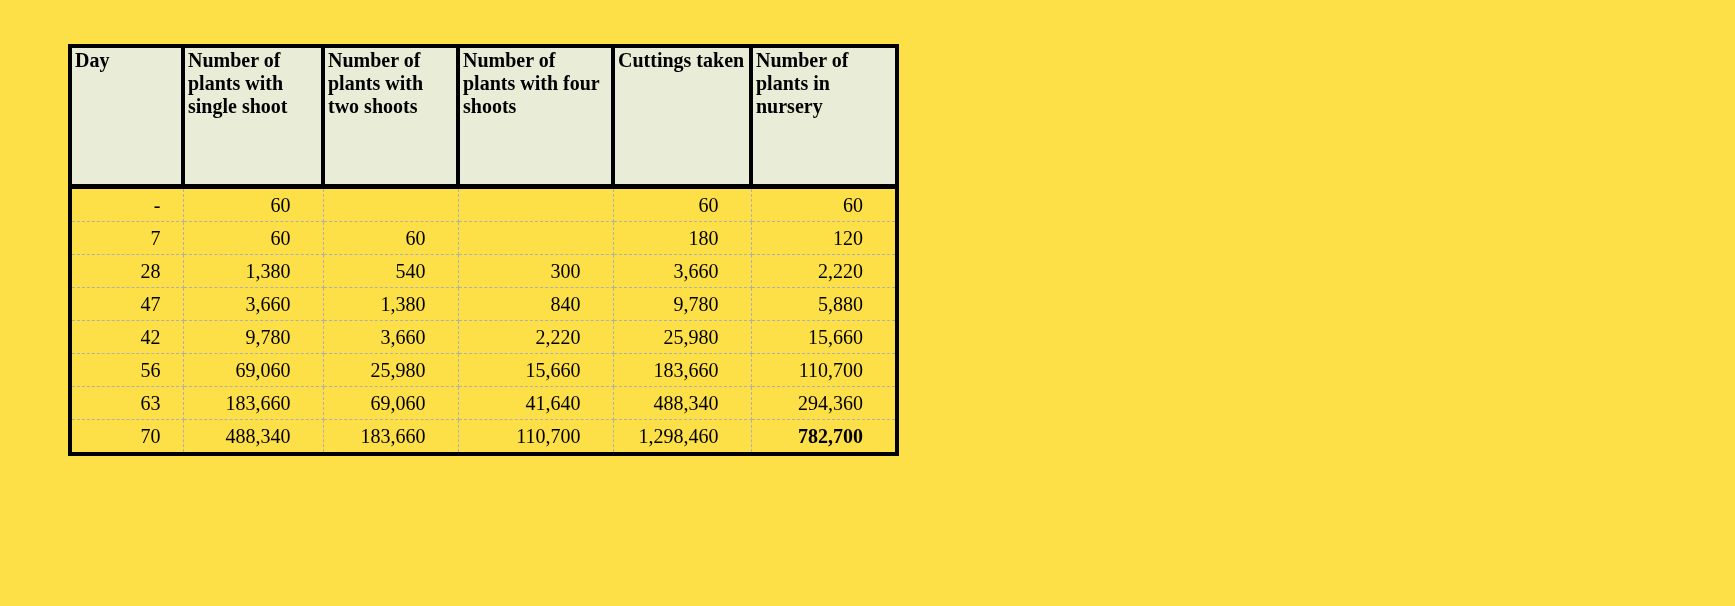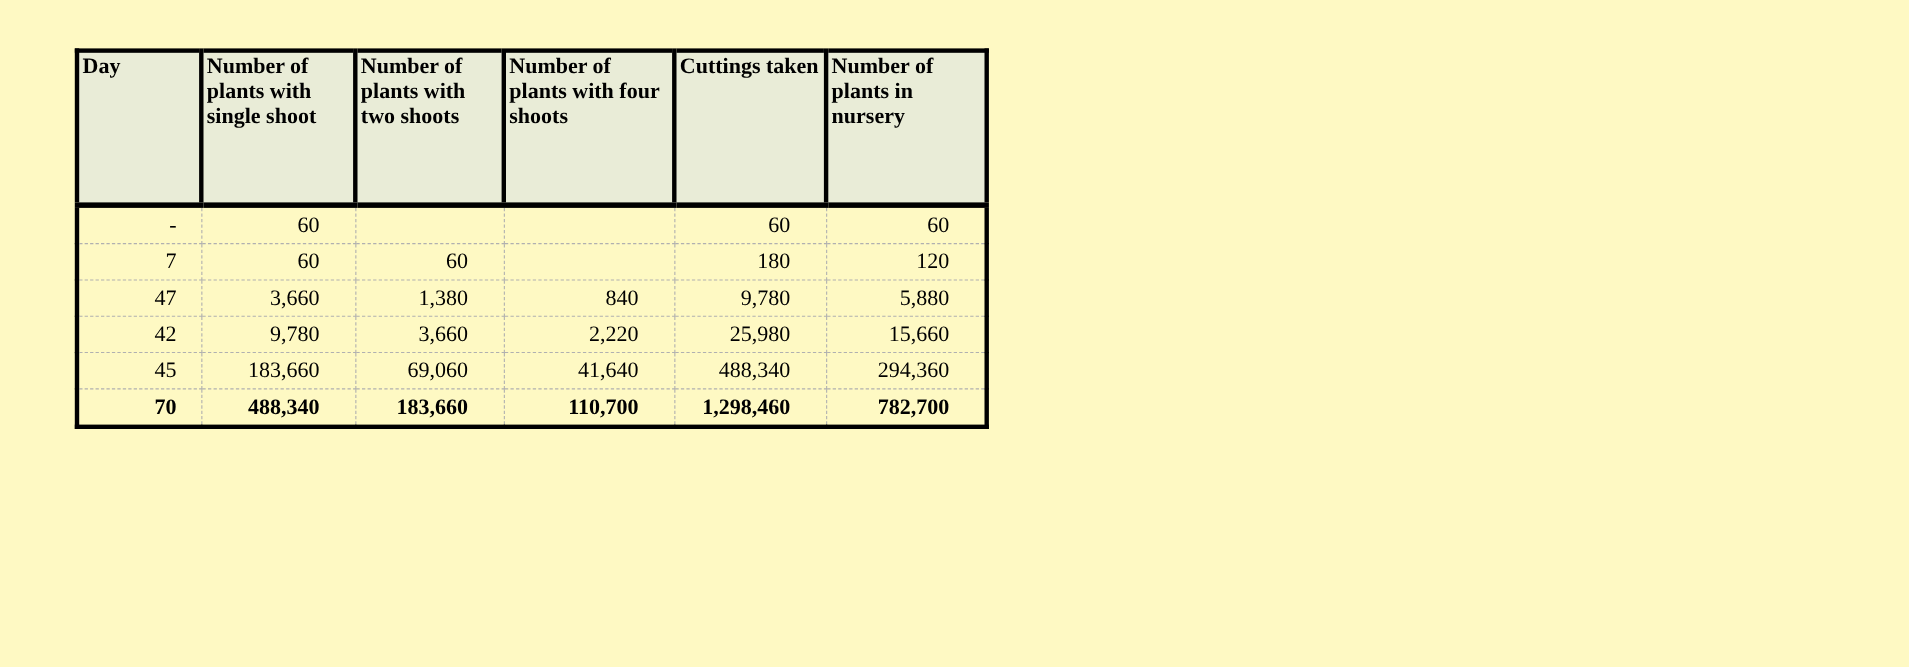--- a/index.html
+++ b/index.html
@@ -1,20 +1,20 @@
 <!DOCTYPE html>
 <html><head>
 <meta charset="utf-8">
 <style>
   html, body { margin: 0; padding: 0; background: #ffffff; }
   .canvas {
     position: relative;
     width: 1735px;
     height: 606px;
-    background: #fef9c3;
+    background: #fde047;
     overflow: hidden;
     font-family: "Liberation Serif", serif;
   }
   table.plants {
     position: absolute;
     left: 68px;
     top: 44px;
     border-collapse: collapse;
     table-layout: fixed;
     border: 4px solid #000000;
@@ -46,21 +46,21 @@
     text-align: right;
     vertical-align: middle;
     font-size: 20px;
     line-height: 32px;
     height: 32px;
     padding: 0 32px 0 0;
     white-space: nowrap;
     color: #000000;
   }
   td:last-child { border-right: none; }
-  tbody tr:last-child td { border-bottom: none; font-weight: bold; }
+  tbody tr:last-child td { border-bottom: none; }
   td.day-col { padding-right: 22px; }
   td.emph { font-weight: bold; margin-top: 48px; }
 </style>
 </head>
 <body>
 
 <div class="canvas">
   <table class="plants">
     <colgroup>
       <col class="c0">
@@ -99,37 +99,53 @@
         </tr>
         <tr>
           <td class="day-col">7</td>
           <td>60</td>
           <td>60</td>
           <td></td>
           <td>180</td>
           <td>120</td>
         </tr>
         <tr>
+          <td class="day-col">28</td>
+          <td>1,380</td>
+          <td>540</td>
+          <td>300</td>
+          <td>3,660</td>
+          <td>2,220</td>
+        </tr>
+        <tr>
           <td class="day-col">47</td>
           <td>3,660</td>
           <td>1,380</td>
           <td>840</td>
           <td>9,780</td>
           <td>5,880</td>
         </tr>
         <tr>
           <td class="day-col">42</td>
           <td>9,780</td>
           <td>3,660</td>
           <td>2,220</td>
           <td>25,980</td>
           <td>15,660</td>
         </tr>
         <tr>
-          <td class="day-col">45</td>
+          <td class="day-col">56</td>
+          <td>69,060</td>
+          <td>25,980</td>
+          <td>15,660</td>
+          <td>183,660</td>
+          <td>110,700</td>
+        </tr>
+        <tr>
+          <td class="day-col">63</td>
           <td>183,660</td>
           <td>69,060</td>
           <td>41,640</td>
           <td>488,340</td>
           <td>294,360</td>
         </tr>
         <tr>
           <td class="day-col">70</td>
           <td>488,340</td>
           <td>183,660</td>

